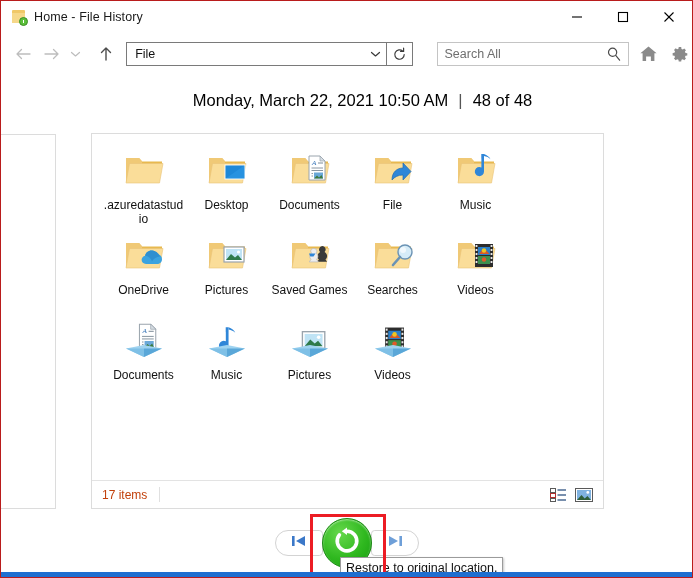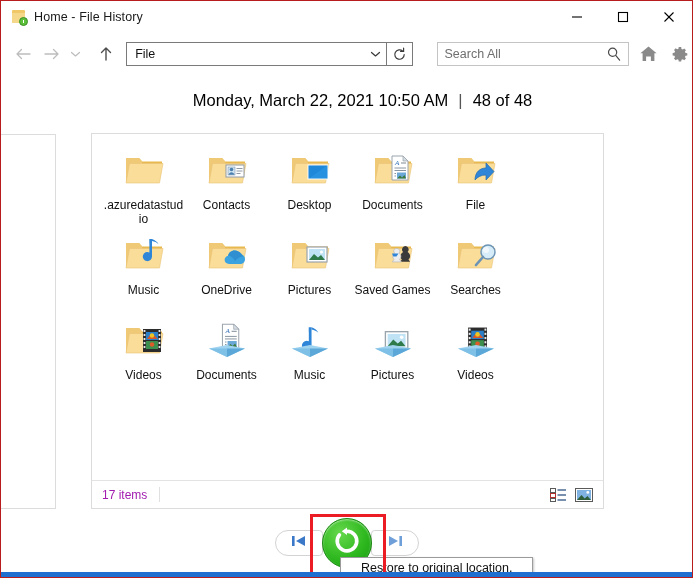--- a/index.html
+++ b/index.html
@@ -183,21 +183,21 @@
     width: 80px;
     word-wrap: break-word;
   }
   .statusbar {
     height: 28px; flex: 0 0 auto;
     border-top: 1px solid #e3e3e3;
     display: flex; align-items: center;
     padding: 0 8px 0 10px;
   }
   .status-count {
-    font-size: 12px; color: #a21caf;
+    font-size: 12px; color: #c2410c;
   }
   .status-div {
     width: 1px; height: 15px;
     background: #e0e0e0;
     margin-left: 12px;
   }
   .status-spacer { flex: 1 1 auto; }
   .viewbtn {
     width: 22px; height: 20px;
     display: flex; align-items: center; justify-content: center;
@@ -238,21 +238,21 @@
     left: 309px; top: 513px;
     width: 76px; height: 61px;
     border: 3px solid #ec1c24;
     z-index: 6;
     pointer-events: none;
   }
   .tooltip {
     position: absolute;
     left: 339px; top: 556px;
     height: 21px;
-    padding: 0 20px;
+    padding: 0 5px;
     background: #ffffff;
     border: 1px solid #9b9b9b;
     box-shadow: 1px 1px 2px rgba(0,0,0,.22);
     display: flex; align-items: center;
     font-size: 12.5px; color: #111;
     white-space: nowrap;
     z-index: 5;
   }
   .taskbar-strip {
     position: absolute; left: 0; bottom: 0;
@@ -362,36 +362,20 @@
   <div class="panel">
     <div class="grid" id="item-grid">
         <div class="cell">
           <div class="glyph"><svg width="46" height="46" viewBox="0 0 46 46">
               <path d="M5 10h13l3.2 3.6H41v4H5z" fill="#e8b94f"></path>
               <path d="M5 10h13l3.2 3.6H21V34H5z" fill="#f0c976"></path>
               <path d="M8.5 15.5h33.5L38.5 35H5z" fill="#fadd99"></path>
               <path d="M8.5 15.5h33.5L38.5 35H5z" fill="none" stroke="#e9c277" stroke-width=".6"></path>
             </svg></div>
           <div class="label">.azuredatastudio</div>
-        </div>
-        <div class="cell">
-          <div class="glyph"><svg width="46" height="46" viewBox="0 0 46 46">
-              <path d="M5 10h13l3.2 3.6H41v4H5z" fill="#e8b94f"></path>
-              <path d="M5 10h13l3.2 3.6H21V34H5z" fill="#f0c976"></path>
-              <path d="M8.5 15.5h33.5L38.5 35H5z" fill="#fadd99"></path>
-              <path d="M8.5 15.5h33.5L38.5 35H5z" fill="none" stroke="#e9c277" stroke-width=".6"></path>
-              <rect x="22" y="17" width="18" height="12" fill="#ffffff" stroke="#8f9aa4" stroke-width="1"></rect>
-              <rect x="24" y="19" width="7" height="8" fill="#cfe4f2" stroke="#7f97ad" stroke-width=".6"></rect>
-              <circle cx="27.5" cy="21.5" r="1.8" fill="#4a7fae"></circle>
-              <path d="M24.6 26.8c.4-1.8 1.6-2.6 2.9-2.6s2.5.8 2.9 2.6z" fill="#4a7fae"></path>
-              <line x1="32.5" y1="20.5" x2="38.5" y2="20.5" stroke="#8f9aa4" stroke-width="1"></line>
-              <line x1="32.5" y1="23" x2="38.5" y2="23" stroke="#8f9aa4" stroke-width="1"></line>
-              <line x1="32.5" y1="25.5" x2="36.5" y2="25.5" stroke="#8f9aa4" stroke-width="1"></line>
-            </svg></div>
-          <div class="label">Contacts</div>
         </div>
         <div class="cell">
           <div class="glyph"><svg width="46" height="46" viewBox="0 0 46 46">
               <path d="M5 10h13l3.2 3.6H41v4H5z" fill="#e8b94f"></path>
               <path d="M5 10h13l3.2 3.6H21V34H5z" fill="#f0c976"></path>
               <path d="M8.5 15.5h33.5L38.5 35H5z" fill="#fadd99"></path>
               <path d="M8.5 15.5h33.5L38.5 35H5z" fill="none" stroke="#e9c277" stroke-width=".6"></path>
               <rect x="21" y="17" width="20" height="14" fill="#1f88d8"></rect>
               <path d="M21 31l20-14v14z" fill="#2f9ae8" opacity=".55"></path>
               <rect x="21" y="17" width="20" height="14" fill="none" stroke="#ffffff" stroke-width=".9"></rect>

